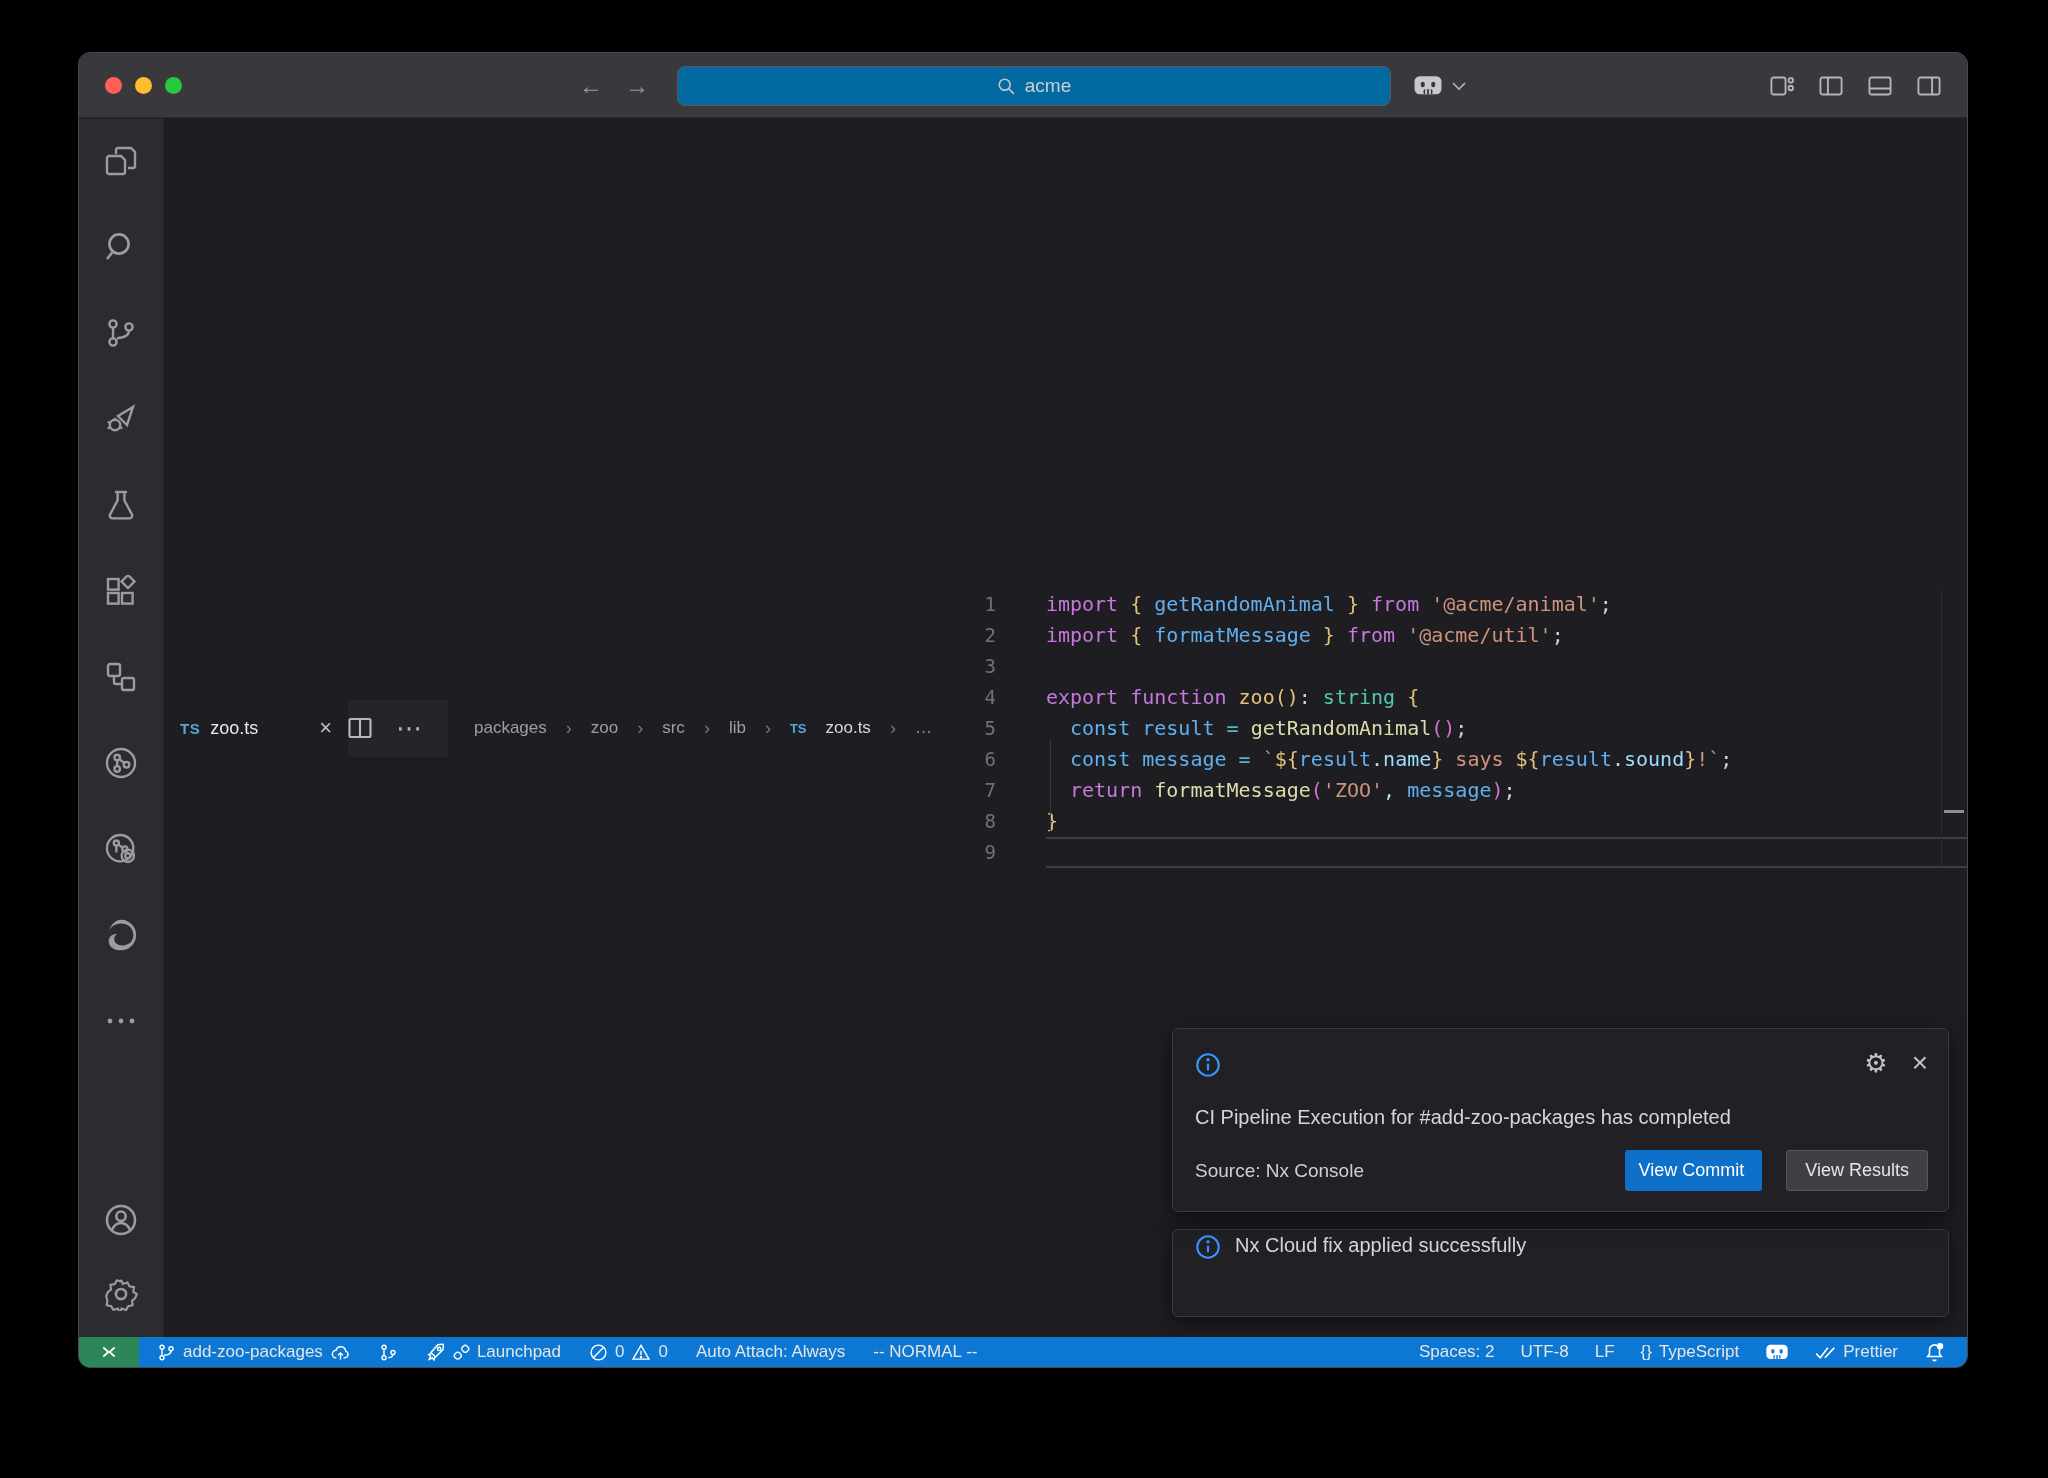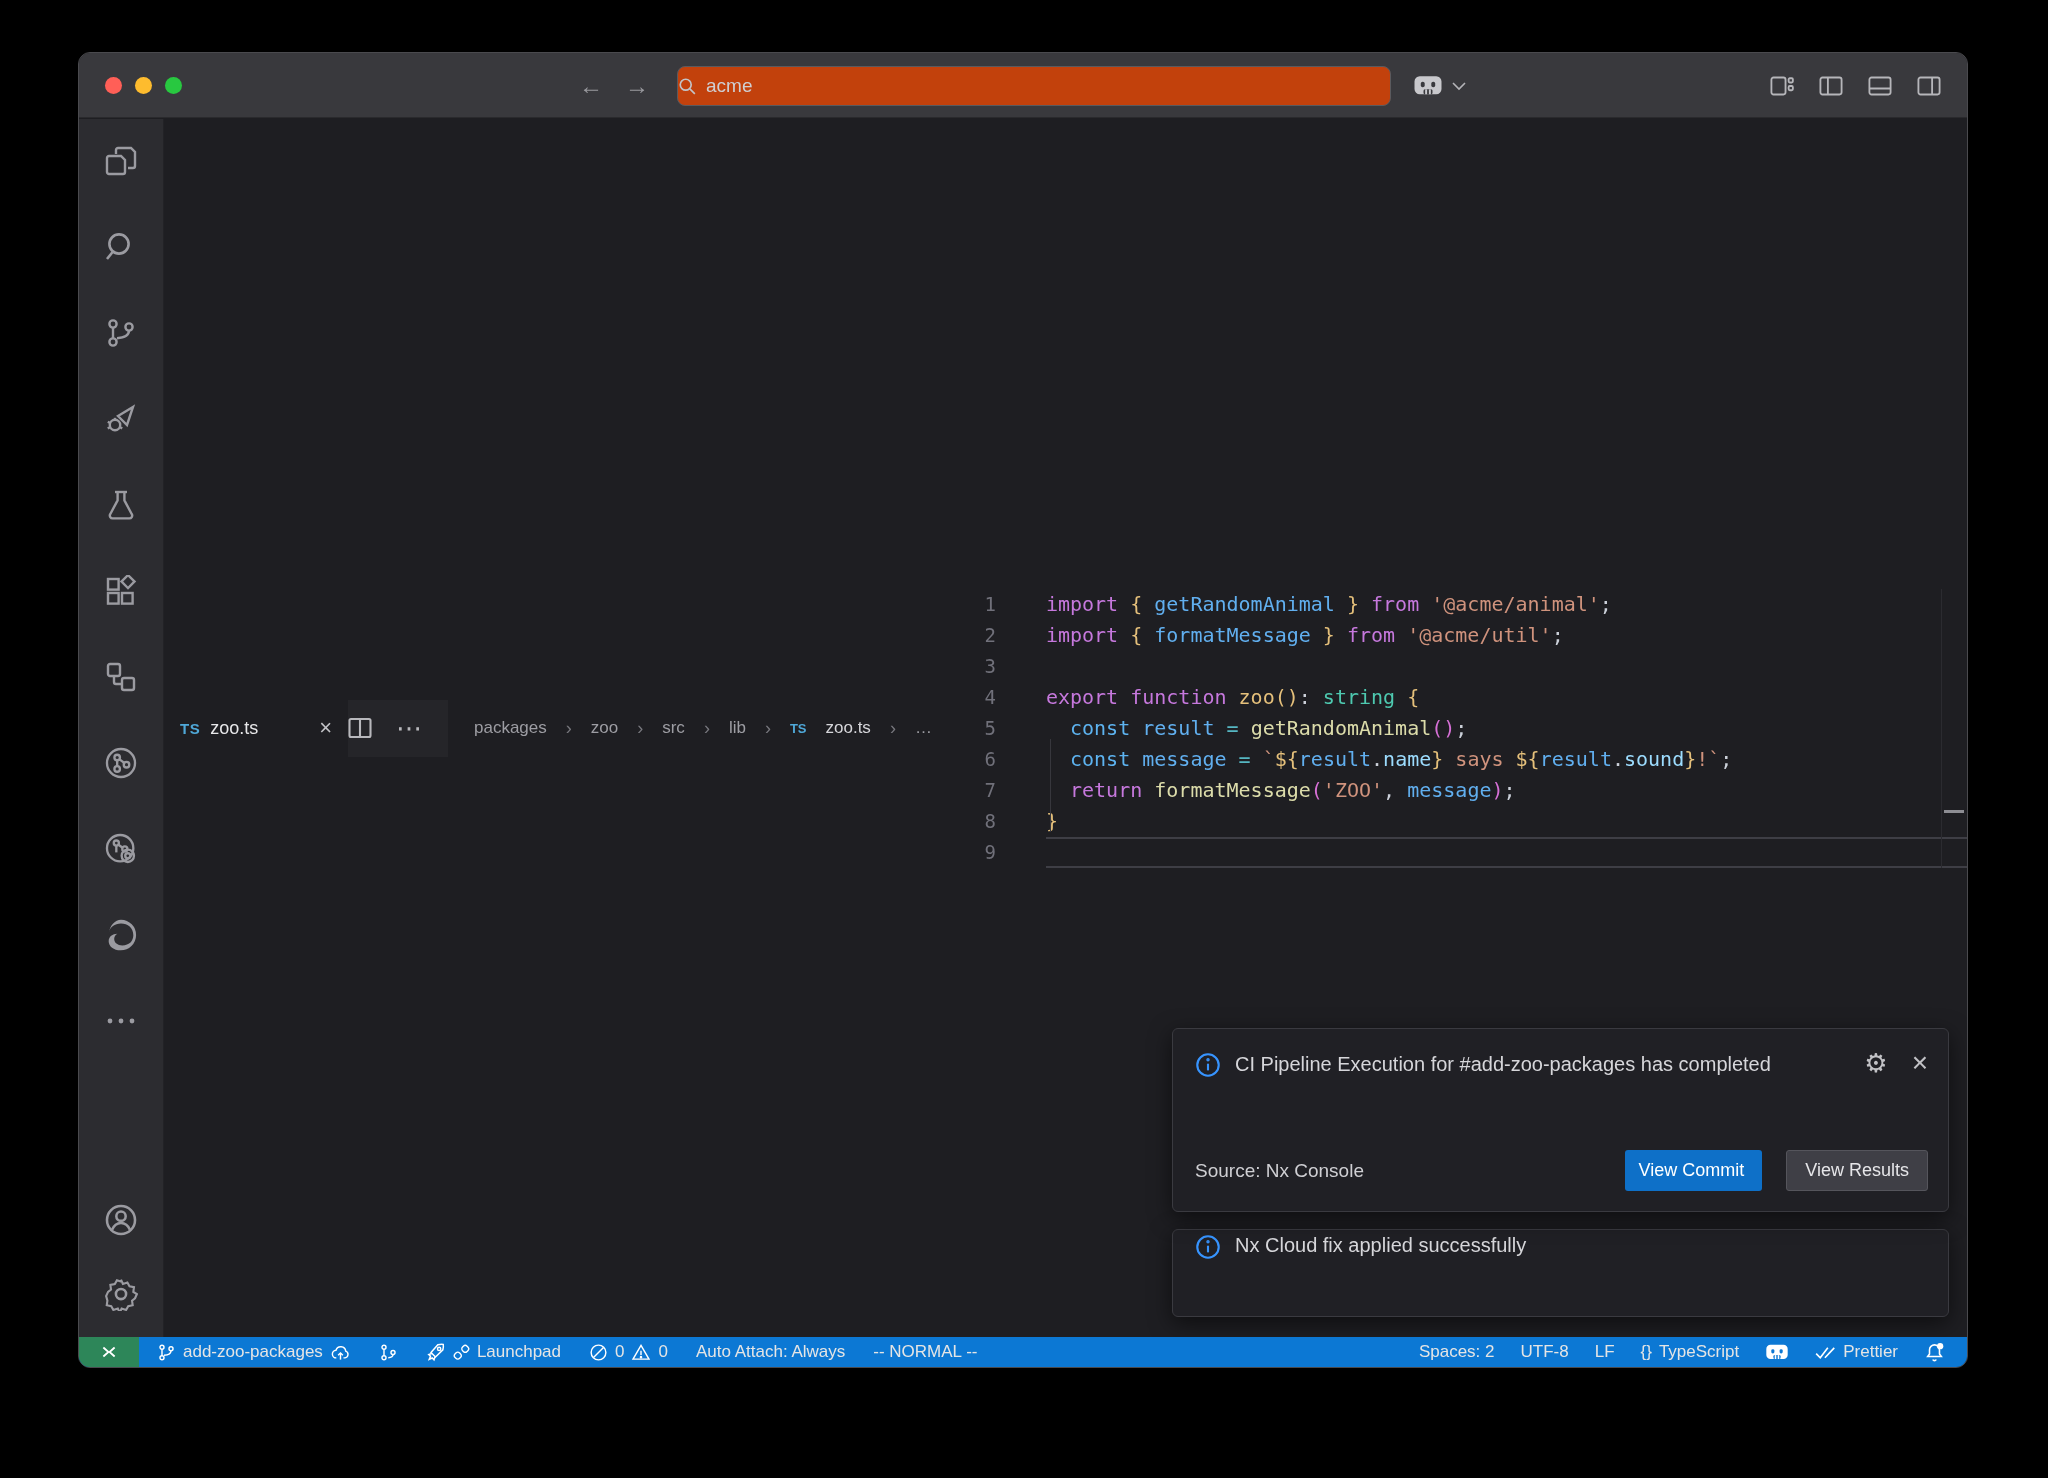--- a/index.html
+++ b/index.html
@@ -8,22 +8,22 @@
   .window { position:absolute; left:78px; top:52px; width:1890px; height:1316px;
     background:#1e1e22; border-radius:12px; overflow:hidden;
     border:1px solid #4a4a4e; box-shadow:0 30px 80px rgba(0,0,0,.8); }
 
   
   .titlebar { position:relative; height:65px; background:#39393d; border-bottom:1px solid #2a2a2d; }
   .traffic { position:absolute; left:26px; top:24px; display:flex; gap:13px; }
   .traffic span { width:17px; height:17px; border-radius:50%; display:block; }
   .nav-arrows { position:absolute; left:500px; top:0; height:65px; display:flex; align-items:center; gap:22px;
     color:#9a9a9f; font-size:24px; }
-  .searchbox { position:absolute; left:598px; top:13px; width:714px; height:40px; background:#c2410c;
-    border:1px solid #5a5a5e; border-radius:8px; display:flex; align-items:center; 
+  .searchbox { position:absolute; left:598px; top:13px; width:714px; height:40px; background:#0369a1;
+    border:1px solid #5a5a5e; border-radius:8px; display:flex; align-items:center; justify-content:center;
     gap:9px; color:#cfcfd3; font-size:19px; }
   .copilot-wrap { position:absolute; left:1334px; top:0; height:65px; display:flex; align-items:center; gap:8px; color:#c8c8cc; }
   .layout-icons { position:absolute; right:26px; top:0; height:65px; display:flex; align-items:center; gap:25px; color:#b6b6ba; }
 
   
   .main { position:absolute; left:0; top:66px; right:0; bottom:30px; display:flex; }
 
   .activitybar { width:85px; background:#2c2c30; border-right:1px solid #222226; display:flex; flex-direction:column; align-items:center; color:#9b9ba1; }
   .activitybar .top { display:flex; flex-direction:column; align-items:center; padding-top:25px; gap:52px; }
   .activitybar .bottom { margin-top:auto; display:flex; flex-direction:column; align-items:center; gap:40px; padding-bottom:26px; }
@@ -64,21 +64,21 @@
   .tk-type{ color:#4ec9b0; }
   .tk-pun { color:#ccd1da; }
 
   .scroll-divider { position:absolute; top:0; bottom:0; right:25px; width:1px; background:#2b2b30; }
   .overview-cursor { position:absolute; right:3px; width:20px; height:3px; background:#8d8d93; top:221px; }
 
   
   .toasts { position:absolute; right:18px; bottom:50px; width:777px; display:flex; flex-direction:column; gap:17px; }
   .toast { background:#202025; border:1px solid #3a3a40; border-radius:6px; box-shadow:0 6px 22px rgba(0,0,0,.55); }
   .toast-1 { height:184px; padding:20px 22px; position:relative; }
-  .toast-head { display:flex; gap:14px; }
+  .toast-head { display:flex; gap:24px;flex-direction:column; }
   .toast-title { color:#d6d6da; font-size:20px; line-height:30px; max-width:560px; }
   .toast-tools { position:absolute; right:20px; top:18px; display:flex; gap:24px; color:#c2c2c6; font-size:22px; align-items:center; }
   .toast-bottom { position:absolute; left:22px; right:20px; bottom:20px; display:flex; align-items:center; }
   .toast-source { color:#cfcfd3; font-size:19px; }
   .toast-actions { margin-left:auto; display:flex; gap:16px; }
   .btn { font-size:18px; padding:9px 18px; border-radius:3px; border:none; font-family:"Liberation Sans",sans-serif; }
   .btn-primary { background:#0e70c8; color:#fff;padding-left:14px; }
   .btn-secondary { background:#3f3f46; color:#e6e6e9; border:1px solid #55555c;margin-left:8px; }
   .toast-2 { height:88px; display:flex; align-items:flex-start; padding:4px 22px; gap:14px; color:#d6d6da; font-size:20px; }
 

